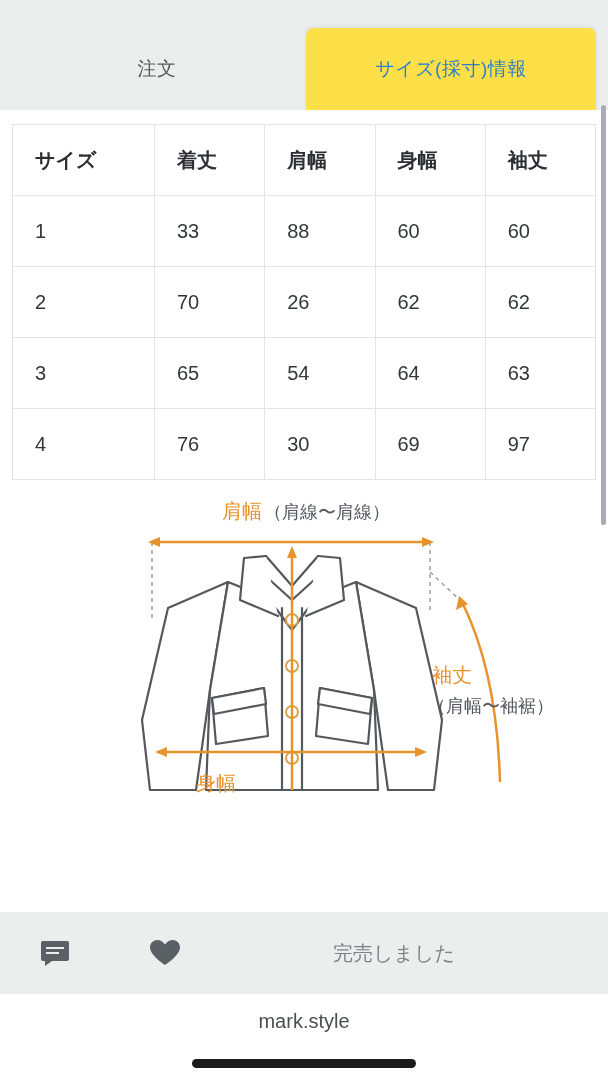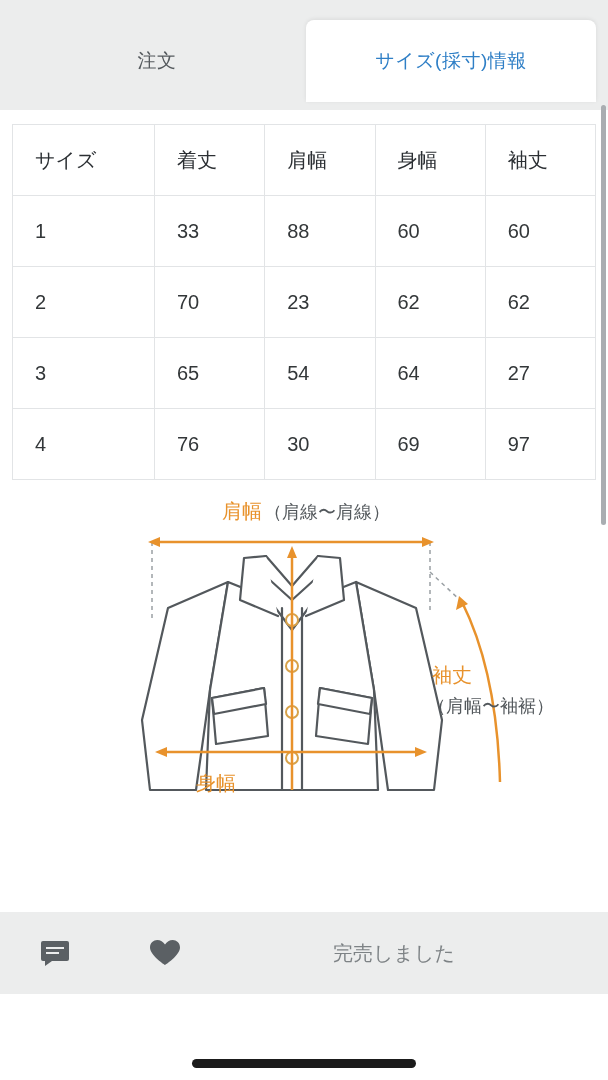--- a/index.html
+++ b/index.html
@@ -24,36 +24,36 @@
     flex-direction: column;
   }
 
   
   .tabbar {
     height: 110px;
     background: #eceded;
     padding: 12px 12px 0 12px;
     box-sizing: border-box;
     display: flex;
-    align-items: center;
+    align-items: flex-end;
     gap: 4px;
   }
   .tab {
     flex: 1;
     height: 82px;
     display: flex;
     align-items: center;
     justify-content: center;
     font-size: 19px;
     color: #555a5e;
     letter-spacing: 0.5px;
     box-sizing: border-box;
   }
   .tab.active {
-    background: #ffffff;
+    background: #fde047;
     color: #2f7fc6;
     border-radius: 8px 8px 0 0;
     box-shadow: 0 -1px 4px rgba(0,0,0,0.08);
   }
 
   
   .table-wrap {
     padding: 14px 12px 0 12px;
     box-sizing: border-box;
   }
@@ -66,21 +66,21 @@
   table.size-table td {
     border: 1px solid #e2e4e6;
     height: 71px;
     padding: 0 0 0 22px;
     text-align: left;
     font-size: 20px;
     color: #2b2f33;
     box-sizing: border-box;
   }
   table.size-table th {
-    font-weight: normal;
+    font-weight: bold;
     font-size: 20px;
   }
   table.size-table td {
     font-weight: normal;
     color: #333739;
   }
   table.size-table th:first-child,
   table.size-table td:first-child {
     width: 142px;
   }
@@ -194,30 +194,30 @@
         <tr>
           <td>1</td>
           <td>33</td>
           <td>88</td>
           <td>60</td>
           <td>60</td>
         </tr>
         <tr>
           <td>2</td>
           <td>70</td>
-          <td>23</td>
+          <td>26</td>
           <td>62</td>
           <td>62</td>
         </tr>
         <tr>
           <td>3</td>
           <td>65</td>
           <td>54</td>
           <td>64</td>
-          <td>27</td>
+          <td>63</td>
         </tr>
         <tr>
           <td>4</td>
           <td>76</td>
           <td>30</td>
           <td>69</td>
           <td>97</td>
         </tr>
       </tbody>
     </table>
@@ -304,17 +304,18 @@
     </div>
     <div class="bb-icon">
       <svg width="32" height="28" viewBox="0 0 32 28">
         <path d="M16,26 C16,26 1,16.5 1,8.5 C1,3.8 4.6,1 8.2,1 C11.4,1 14.3,3 16,5.6 C17.7,3 20.6,1 23.8,1 C27.4,1 31,3.8 31,8.5 C31,16.5 16,26 16,26 Z" fill="#5b6064"></path>
       </svg>
     </div>
     <div class="bb-status">完売しました</div>
   </div>
 
   <div class="footer">
+    <div class="site">mark.style</div>
     <div class="home-indicator"></div>
   </div>
 
   <div class="scrollbar"></div>
 </div>
 
 </body></html>

